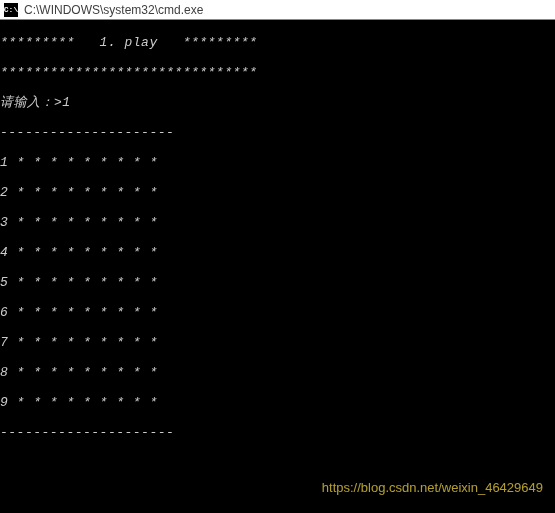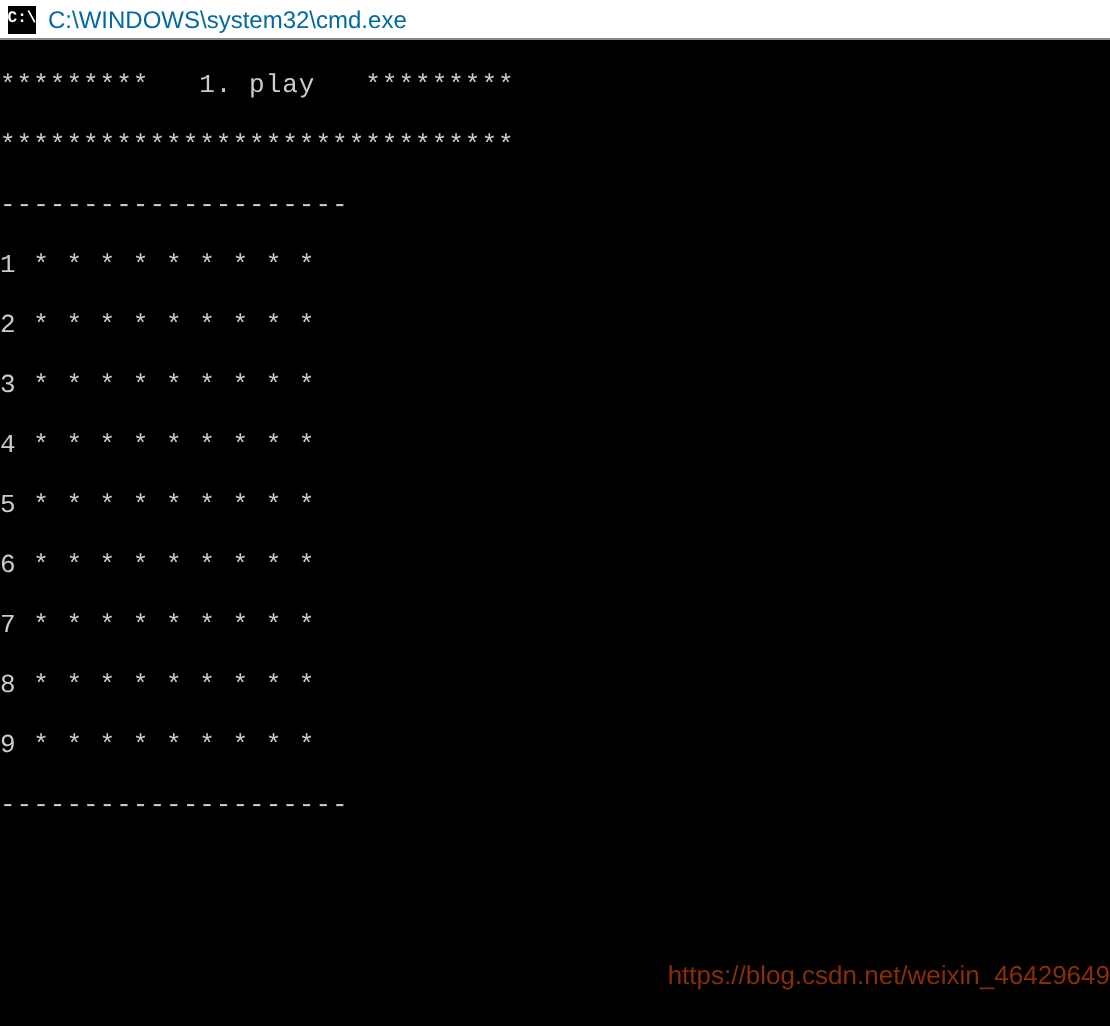--- a/index.html
+++ b/index.html
@@ -34,53 +34,55 @@
       display: flex;
       align-items: center;
       justify-content: center;
       font-size: 8px;
       color: #fff;
       font-weight: bold;
     }
     .title-text {
       font-family: "Segoe UI", Tahoma, sans-serif;
       font-size: 12px;
-      color: #0369a1;
+      color: #404040;
     }
     .console-area {
       padding: 0;
       line-height: 15px;
       white-space: pre;
       letter-spacing: 0.5px;
     }
     .console-line {
       height: 15px;
+      font-style: italic;
     }
     .watermark {
       position: absolute;
       bottom: 18px;
-      right: 0;
-      color: #c2410c;
+      right: 12px;
+      color: #fde047;
       font-family: "Segoe UI", sans-serif;
       font-size: 13px;
       opacity: 0.7;
       margin-top: 22px;
     }
   </style>
 </head>
 <body>
 
 <div class="title-bar">
   <div class="title-icon">C:\</div>
   <div class="title-text">C:\WINDOWS\system32\cmd.exe</div>
 </div>
 
 <div class="console-area">
 <div class="console-line">*********   1. play   *********</div>
 <div class="console-line">*******************************</div>
+<div class="console-line"><span>请输入：&gt;</span><span>1</span></div>
 <div class="console-line">---------------------</div>
 <div class="console-line">1 * * * * * * * * *</div>
 <div class="console-line">2 * * * * * * * * *</div>
 <div class="console-line">3 * * * * * * * * *</div>
 <div class="console-line">4 * * * * * * * * *</div>
 <div class="console-line">5 * * * * * * * * *</div>
 <div class="console-line">6 * * * * * * * * *</div>
 <div class="console-line">7 * * * * * * * * *</div>
 <div class="console-line">8 * * * * * * * * *</div>
 <div class="console-line">9 * * * * * * * * *</div>

